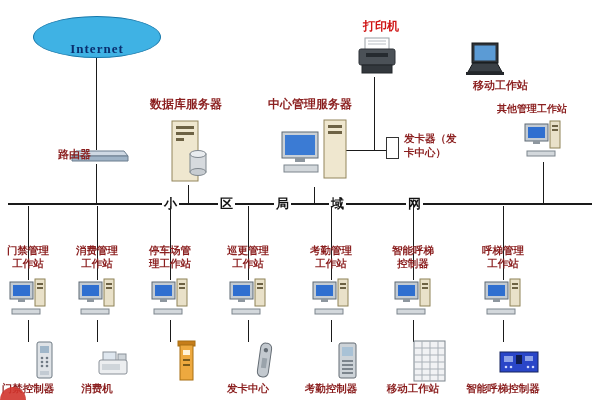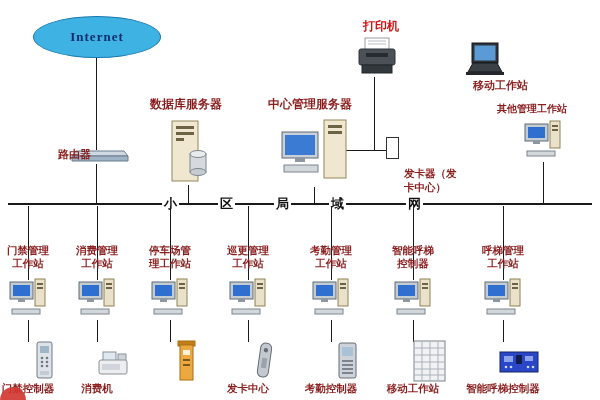--- a/index.html
+++ b/index.html
@@ -4,24 +4,24 @@
 <style>
   * { margin:0; padding:0; box-sizing:border-box; }
   html,body { width:600px; height:400px; }
   body { background:#fff; font-family:"DejaVu Sans","Liberation Sans",sans-serif; }
   .diagram { position:relative; width:600px; height:400px; background:var(--bg,#ffffff); overflow:hidden; }
   .vline { position:absolute; width:1px; background:var(--line-color,#1a1a1a); }
   .hline { position:absolute; height:1px; background:var(--line-color,#1a1a1a); }
   .lbl { position:absolute; color:var(--label-color,#8b1f1f); font-weight:bold; font-size:11px; line-height:13px; white-space:nowrap; }
   .big { font-size:12px; }
   .red { color:var(--printer-label-color,#cf1414); font-size:12px; }
-  .wrap { white-space:normal;margin-top:35px; }
+  .wrap { white-space:normal; }
   .cloud { position:absolute; left:33px; top:16px; width:128px; height:42px; background:var(--cloud-fill,#3fb2e4);
            border:1px solid var(--cloud-border,#1678ab); border-radius:50%;
-           display:flex; align-items:center; justify-content:center; }
+           display:flex; align-items:flex-end; justify-content:center; }
   .cloud span { font-family:"Liberation Serif","DejaVu Serif",serif; font-size:13px; font-weight:bold;
                 color:var(--cloud-text,#0a2e6e); letter-spacing:1px; }
   .lan-line { position:absolute; left:8px; top:203px; width:584px; height:2px; background:var(--line-color,#1a1a1a); }
   .lan-char { position:absolute; top:195px; font-size:13px; font-weight:bold; color:#111; background:#fff; padding:0 2px; }
   .icon { position:absolute; line-height:0; }
   .card-box { position:absolute; left:386px; top:137px; width:13px; height:22px; background:#fff; border:1px solid #333; }
   .station { position:absolute; top:206px; width:80px; height:194px; }
   .s-drop  { position:absolute; left:40px; top:0; width:1px; height:74px; background:var(--line-color,#1a1a1a); }
   .s-label { position:absolute; top:38px; left:16px; width:48px; font-size:10.5px; line-height:13px; text-align:center;
              color:var(--label-color,#8b1f1f); font-weight:bold; }

